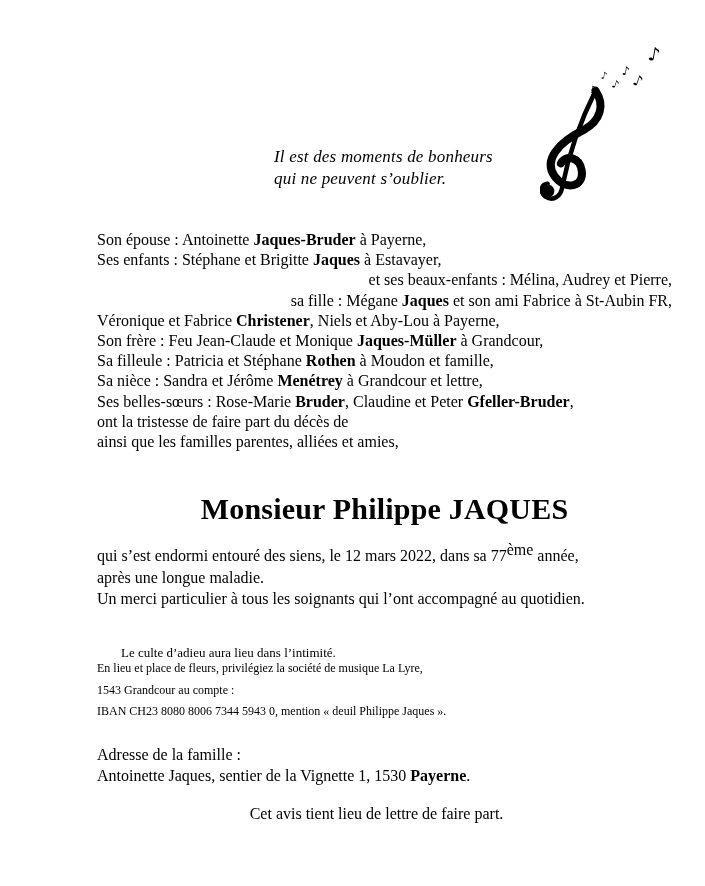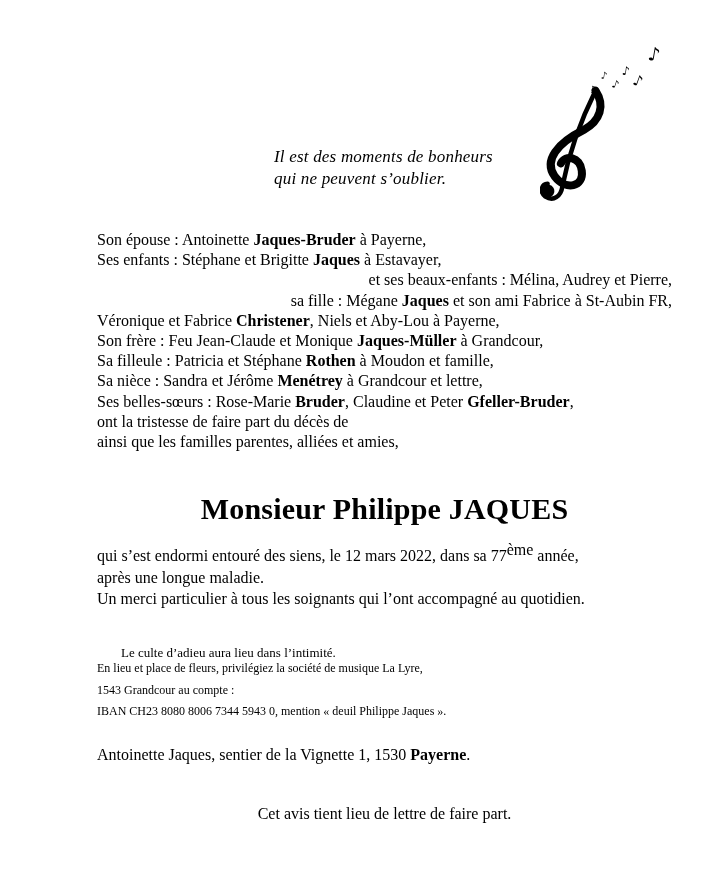--- a/index.html
+++ b/index.html
@@ -32,21 +32,21 @@
     position:absolute;left:97px;top:492px;width:575px;
     text-align:center;font-size:30px;font-weight:bold;
     letter-spacing:0.2px;
   }
 
   .death{position:absolute;left:97px;top:539px;font-size:16px;line-height:21.5px;width:575px;}
   .culte{position:absolute;left:97px;top:642px;font-size:13px;line-height:21.5px;width:575px;margin-left:24px;}
   .fleurs{position:absolute;left:97px;top:658px;font-size:12px;line-height:21.5px;width:575px;}
   .adresse{position:absolute;left:97px;top:744px;font-size:16px;line-height:21px;width:575px;}
   .footer{
-    position:absolute;left:97px;top:805px;width:575px;
+    position:absolute;left:89px;top:805px;width:575px;
     text-align:center;font-size:16px;
   }
 
   
   .graphic{position:absolute;left:540px;top:38px;width:150px;height:180px;}
   .clef-svg{position:absolute;left:0;top:46px;}
   .note{
     position:absolute;
     font-family:"DejaVu Sans", sans-serif;
     line-height:1;color:#000;
@@ -106,18 +106,19 @@
       <div class="tline"><span>Le culte d’adieu aura lieu dans l’intimité.</span></div>
     </div>
 
   <div class="fleurs">
       <div class="tline"><span>En lieu et place de fleurs, privilégiez la société de musique La Lyre,</span></div>
       <div class="tline"><span>1543 Grandcour au compte :</span></div>
       <div class="tline"><span>IBAN CH23 8080 8006 7344 5943 0, mention « deuil Philippe Jaques ».</span></div>
     </div>
 
   <div class="adresse">
+      <div class="tline"><span>Adresse de la famille :</span></div>
       <div class="tline"><span>Antoinette Jaques, sentier de la Vignette 1, 1530 </span><span class="b">Payerne</span><span>.</span></div>
     </div>
 
   <div class="footer">Cet avis tient lieu de lettre de faire part.</div>
 
 </div>
 
 </body></html>

